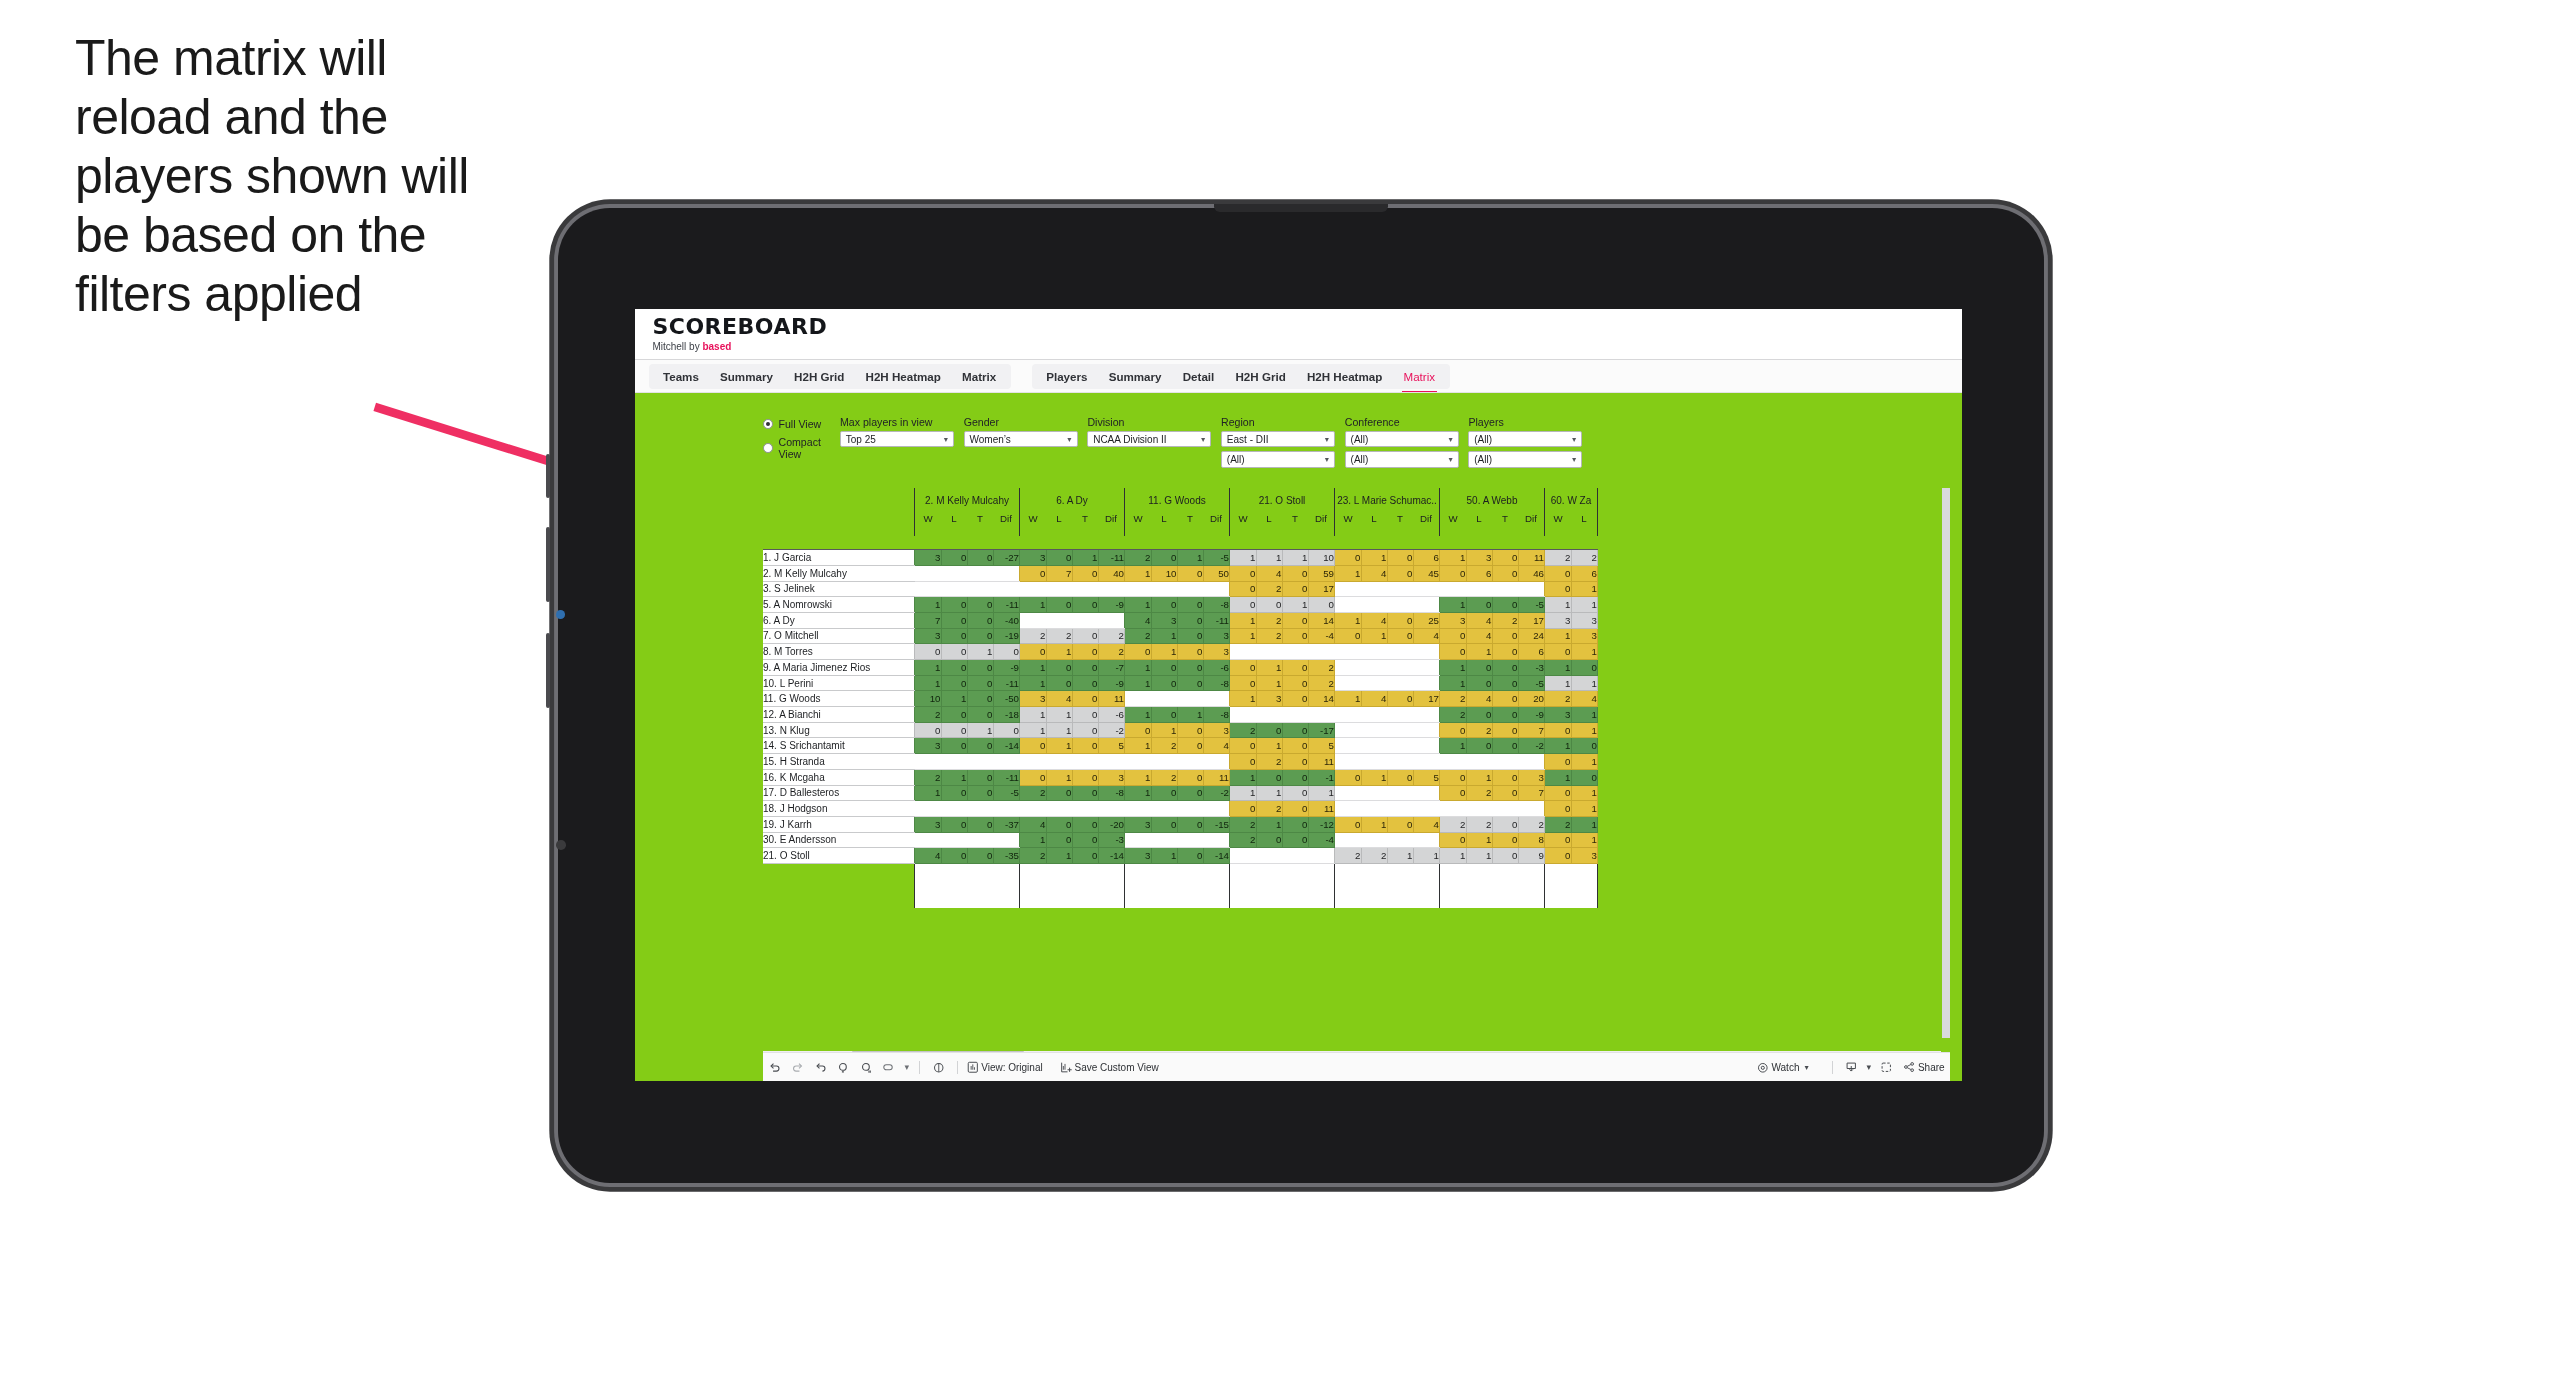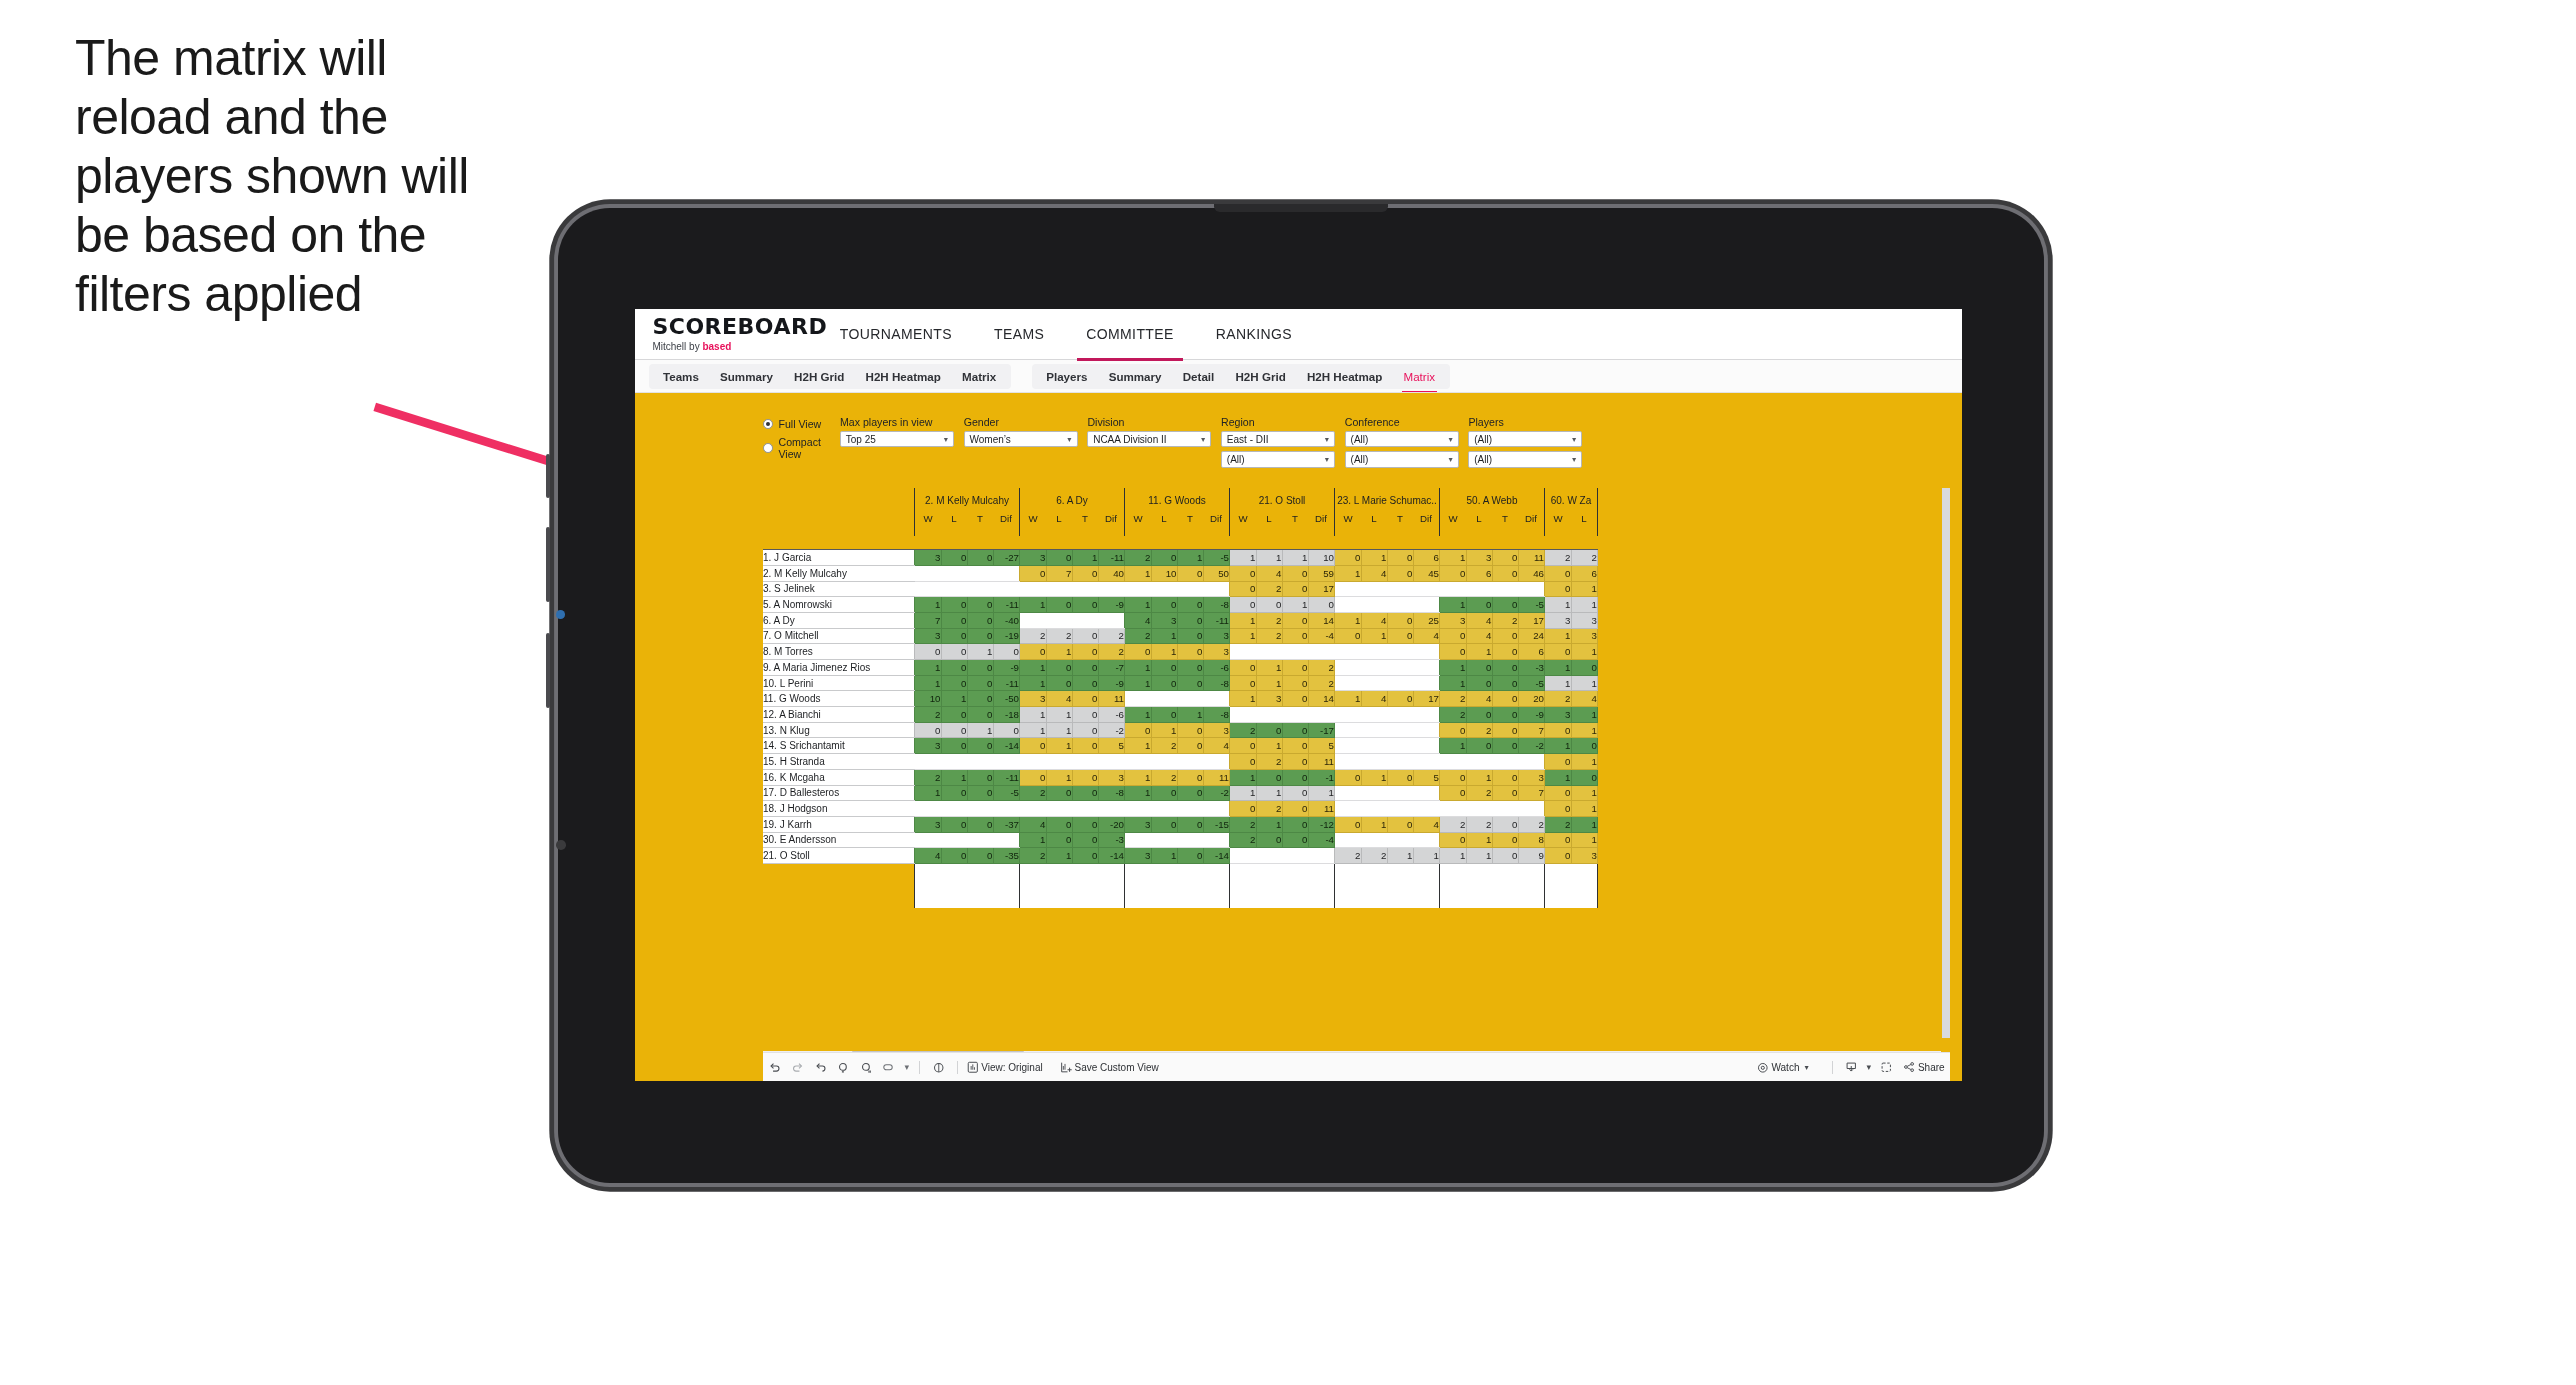--- a/index.html
+++ b/index.html
@@ -74,21 +74,21 @@
   .sub-item{
     font-size:11.6px;color:#303237;padding:0 10.6px;line-height:25px;cursor:pointer;position:relative;font-weight:bold;
   }
   .sub-item.bold{font-weight:bold;}
   .sub-item.active{color:#e8115b;font-weight:normal;}
   .sub-item.active:after{
     content:"";position:absolute;left:8.7px;right:8.7px;bottom:-3.9px;height:1.9px;background:#e8115b;
   }
 
   
-  .viz{position:relative;height:689px;background:#eab308;}
+  .viz{position:relative;height:689px;background:#84cc16;}
   .viz-inner{position:absolute;left:128px;top:9.7px;right:11.6px;bottom:0;}
 
   
   .filters{display:flex;align-items:flex-start;padding-top:13.5px;font-size:10.6px;color:#212326;}
   .radio-col{width:77px;padding-top:1.9px;}
   .radio-row{display:flex;align-items:center;margin-bottom:5.8px;cursor:pointer;}
   .radio{
     width:9.7px;height:9.7px;border-radius:50%;border:1px solid #8a8d92;background:#fff;
     margin-right:5.8px;box-sizing:border-box;position:relative;flex:0 0 auto;
   }
@@ -187,26 +187,20 @@
 
   <div id="screen">
 
     <div class="app-header">
       <div class="brand">
         <div class="brand-title">SCOREBOARD</div>
         <div class="brand-sub">
           <span>Mitchell by</span>
           <span class="clippd">based</span>
         </div>
-      </div>
-      <div class="main-nav">
-        <div class="nav-item">TOURNAMENTS</div>
-        <div class="nav-item">TEAMS</div>
-        <div class="nav-item active">COMMITTEE</div>
-        <div class="nav-item">RANKINGS</div>
       </div>
     </div>
 
     <div class="sub-nav">
       <div class="sub-group g1">
         <div class="sub-item bold">Teams</div>
         <div class="sub-item">Summary</div>
         <div class="sub-item">H2H Grid</div>
         <div class="sub-item">H2H Heatmap</div>
         <div class="sub-item">Matrix</div>

